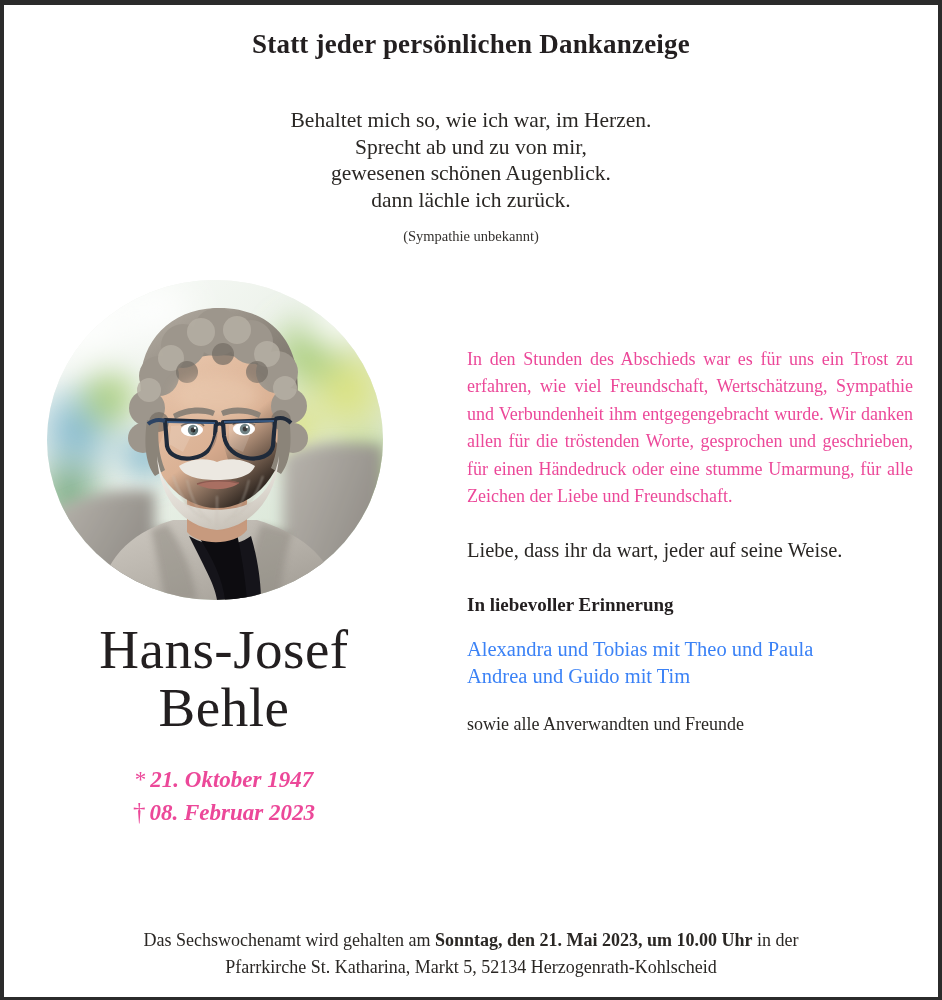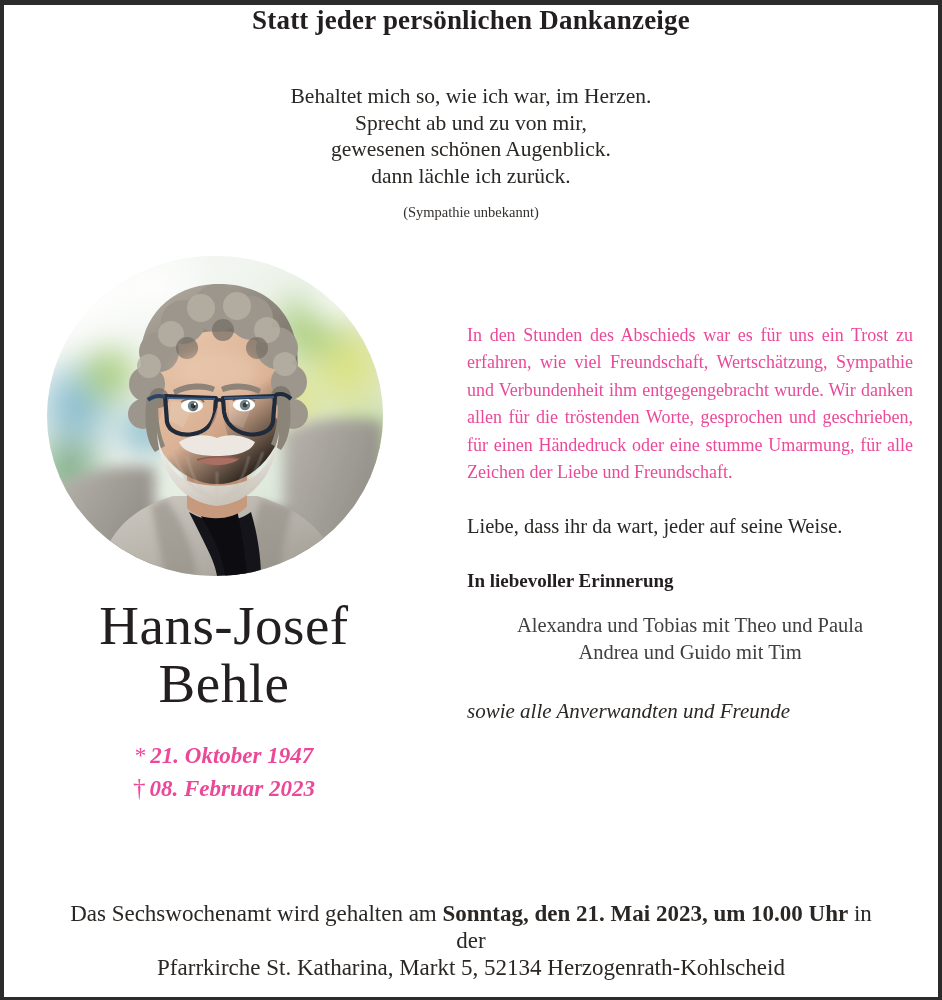--- a/index.html
+++ b/index.html
@@ -28,20 +28,21 @@
     overflow: hidden;
   }
 
   
   .headline {
     text-align: center;
     font-weight: bold;
     font-size: 27px;
     letter-spacing: 0.2px;
     color: #231f20;
+    margin-top: 24px;
   }
 
   
   .poem {
     text-align: center;
     font-size: 21.5px;
     line-height: 26.5px;
     color: #2a2724;
     margin-top: 47px;
   }
@@ -130,39 +131,37 @@
   .memory-head {
     margin-top: 30px;
     font-weight: bold;
     font-size: 19px;
     color: #231f20;
   }
   .family {
     margin-top: 20px;
     font-size: 20.5px;
     line-height: 27px;
-    color: #404040;
-    text-align: center;
+    color: #3b82f6;
   }
   .family .fam-line { display: block; }
   .relatives {
-    margin-top: 33px;
-    font-size: 21px;
+    margin-top: 24px;
+    font-size: 18px;
     color: #2a2724;
-    font-style: italic;
   }
 
   
   .footer {
     position: absolute;
     left: 0;
     right: 0;
     bottom: 16px;
     text-align: center;
-    font-size: 23px;
+    font-size: 18px;
     line-height: 27px;
     color: #2a2724;
     font-stretch: condensed;
     padding: 0 50px;
   }
   .footer .f-line { display: block; }
   .footer b { font-weight: bold; }
 </style>
 </head>
 <body>

